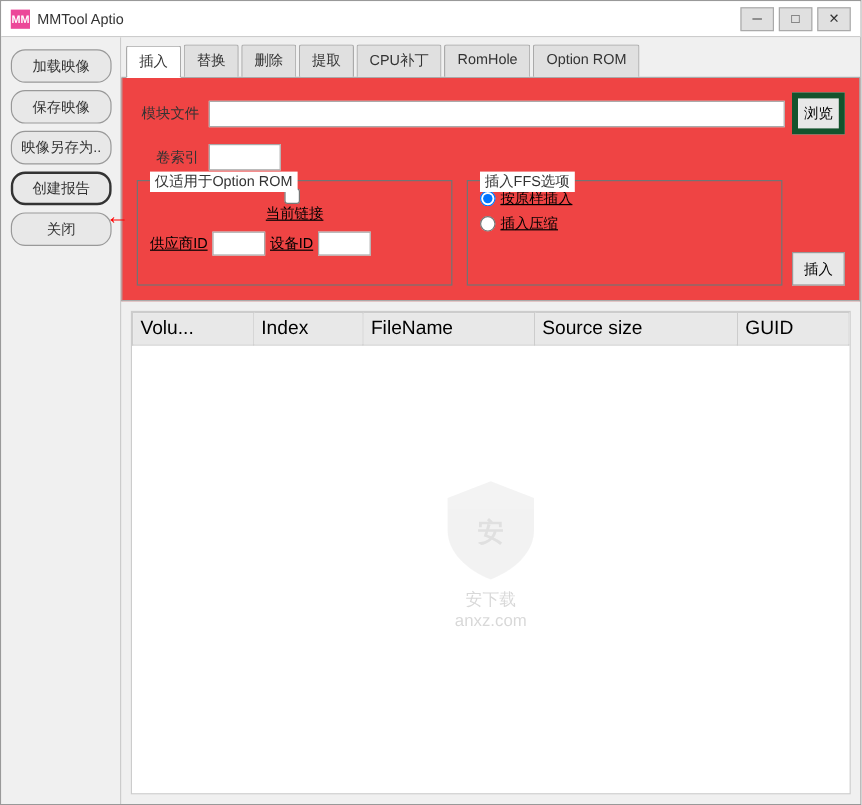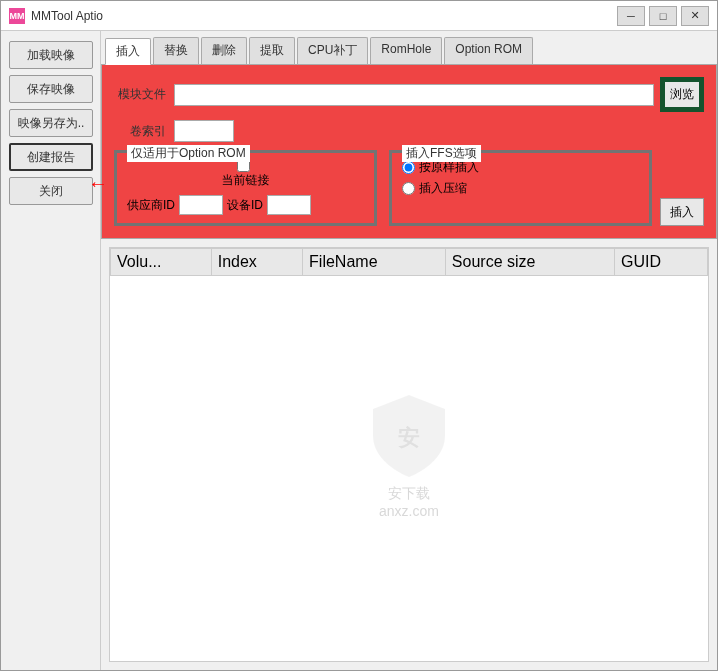--- a/index.html
+++ b/index.html
@@ -77,21 +77,21 @@
       flex-direction: column;
       gap: 6px;
       flex-shrink: 0;
       border-right: 1px solid #ccc;
     }
     .sidebar-btn {
       width: 84px;
       height: 28px;
       background: #e8e8e8;
       border: 1px solid #999;
-      border-radius: 2px;
+      border-radius: 12px;
       cursor: pointer;
       font-size: 12px;
       color: #333;
       display: flex;
       align-items: center;
       justify-content: center;
       font-family: "Microsoft YaHei", Arial, sans-serif;
     }
     .sidebar-btn.active-highlight {
       border: 2px solid #333;
@@ -179,24 +179,25 @@
       background: #e8e8e8;
       border: 5px solid #14532d;
       margin-left: 6px;
       cursor: pointer;
       font-size: 12px;
       display: flex;
       align-items: center;
       justify-content: center;
     }
     .group-box {
-      border: 3px solid #737373;
-      padding: 6px 10px 8px;
+      border: 1px solid #737373;
+      padding: 6px 10px 24px;
       position: relative;
       flex: 1;
+      text-decoration: underline;
     }
     .group-title {
       position: absolute;
       top: -8px;
       left: 10px;
       background: #fff;
       padding: 0 4px;
       font-size: 12px;
       color: #333;
     }

